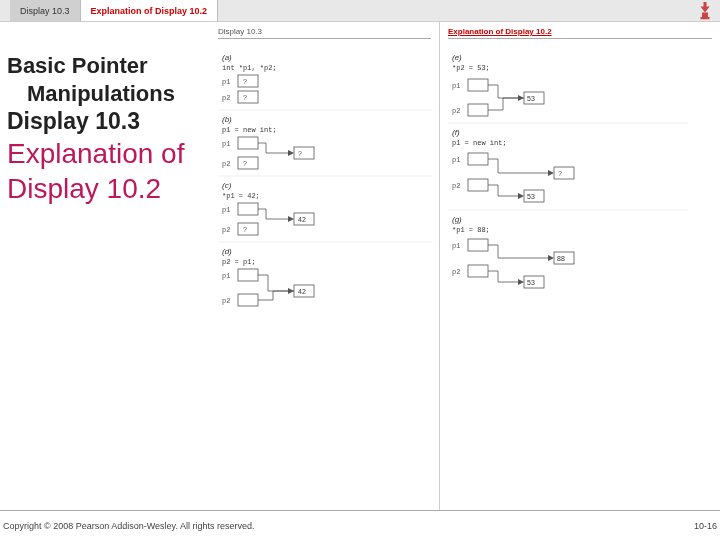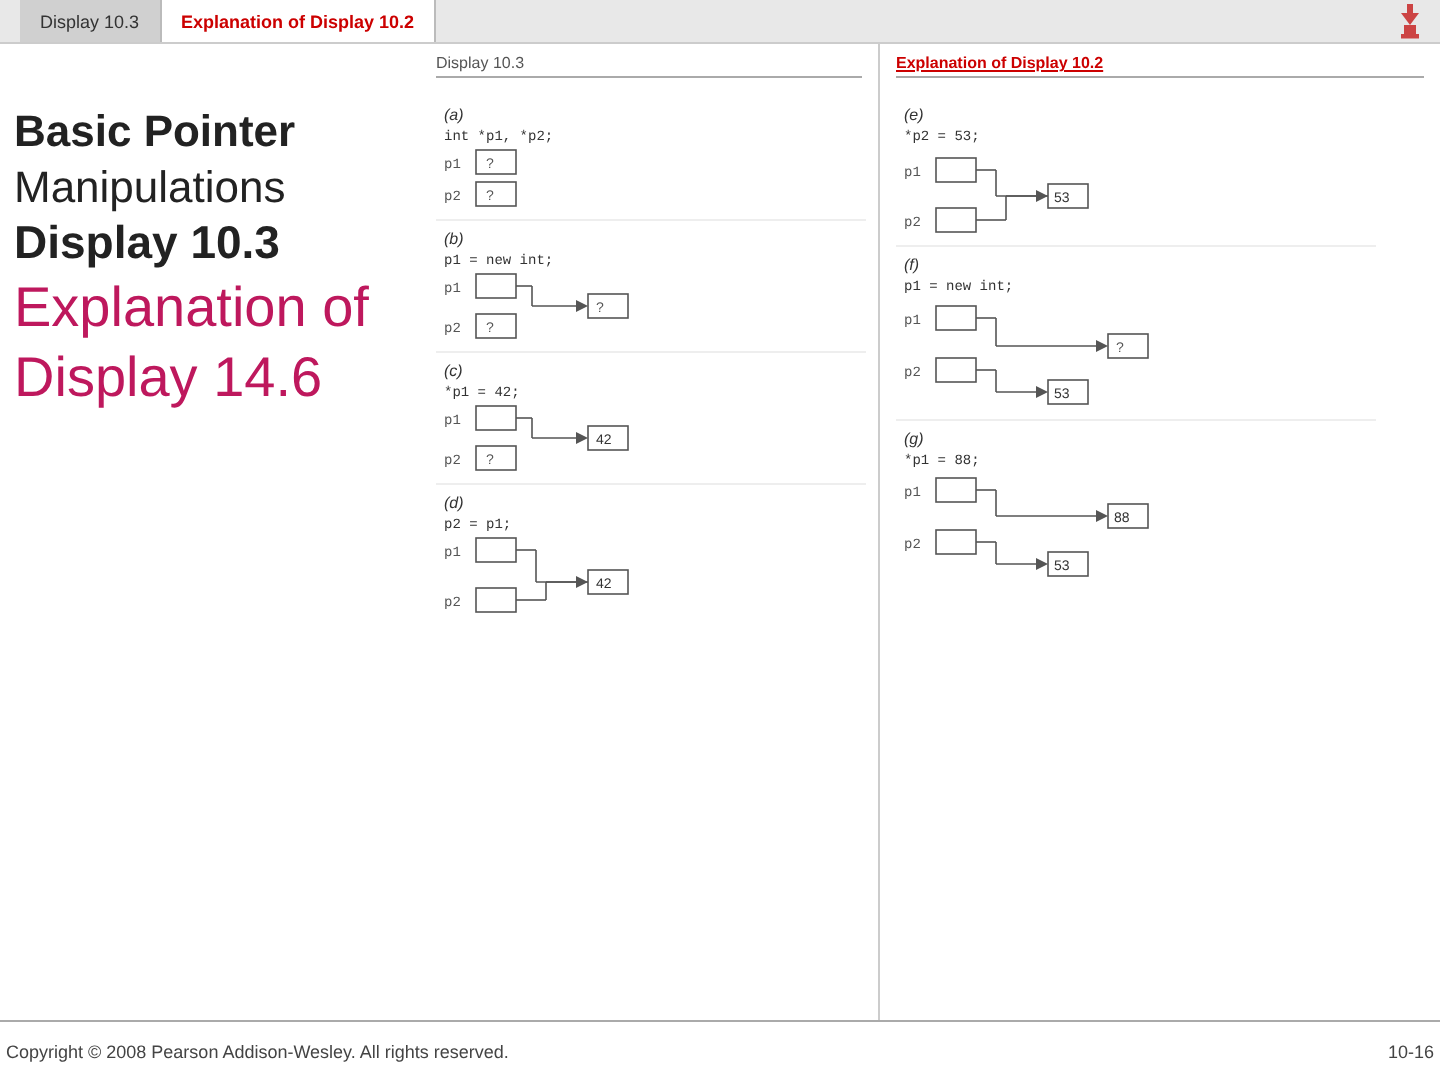--- a/index.html
+++ b/index.html
@@ -66,23 +66,24 @@
       padding: 30px 15px 10px 7px;
     }
     .left-panel .title-line1 {
       font-size: 22px;
       font-weight: bold;
       color: #222;
       line-height: 1.25;
     }
     .left-panel .title-line2 {
       font-size: 22px;
-      font-weight: normal;
+      font-weight: bold;
       color: #222;
       line-height: 1.25;
+      text-align: center;
     }
     .left-panel .title-line3 {
       font-size: 22px;
       font-weight: bold;
       color: #222;
       line-height: 1.25;
       margin-bottom: 4px;
     }
     .left-panel .display-bold {
       font-size: 23px;
@@ -189,21 +190,21 @@
       <rect x="4" y="20" width="12" height="3" fill="#c44"></rect>
     </svg>
   </div>
 </div>
 
 <div class="left-panel">
   <div class="title-line1">Basic Pointer</div>
   <div class="title-line2">Manipulations</div>
   <div class="display-bold">Display 10.3</div>
   <div class="explanation">Explanation of</div>
-  <div class="explanation">Display 14.6</div>
+  <div class="explanation">Display 10.2</div>
 </div>
 
 <div class="main-content">
 
   <div class="diagram-left">
     <div class="section-header">
       <span class="tab-label">Display 10.3</span>
     </div>
 
     

